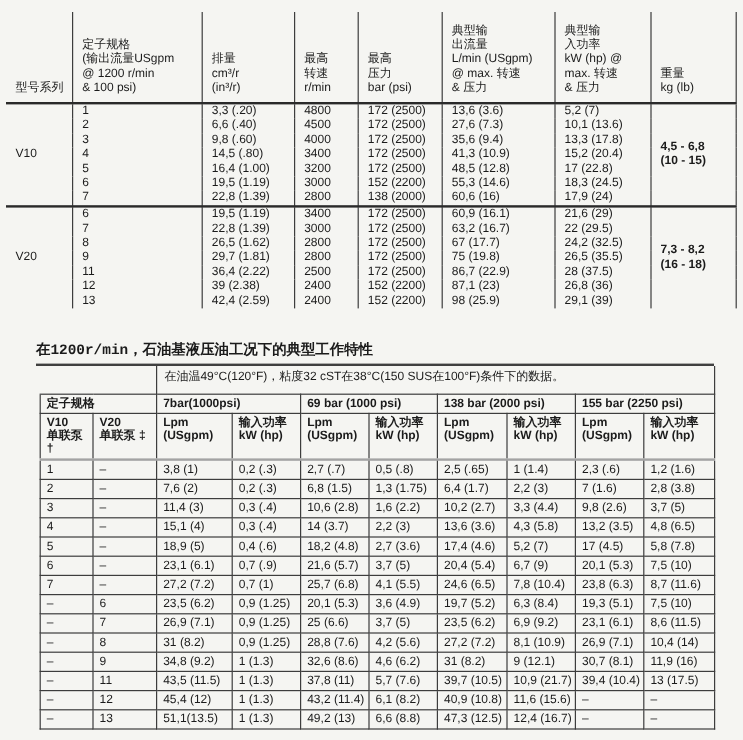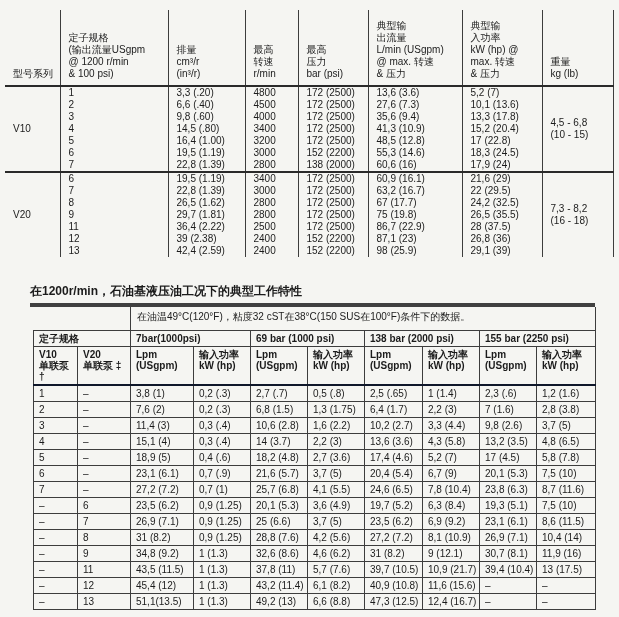--- a/index.html
+++ b/index.html
@@ -24,44 +24,45 @@
     overflow:hidden; white-space:nowrap;
   }
   .spec-table thead th {
     vertical-align:bottom; font-weight:normal;
     white-space:pre-line; line-height:12px;
     padding-bottom:5px; height:70px;
   }
   .spec-table thead { border-bottom:2px solid #2a2a2a; }
   .spec-table tbody.grp-0 { border-bottom:2px solid #2a2a2a; }
   .spec-table td.model-cell { vertical-align:middle; font-weight:normal; }
-  .spec-table td.weight-cell { vertical-align:middle; white-space:pre-line; }
+  .spec-table td.weight-cell { vertical-align:middle; white-space:pre-line;font-weight:bold; }
   .spec-table tbody td { height:12px; }
 
   
   .perf-title {
     margin:26px 0 0 30px; width:565px;
     font-size:12px; font-weight:bold;
     padding-bottom:3px;
-    border-bottom:4px solid #404040;
+    border-bottom:2px solid #404040;
+    font-family:Liberation Mono, monospace;
   }
   .perf-table {
     border-collapse:collapse; table-layout:fixed;
     width:562px; margin:0 0 0 33px;
   }
   .perf-table th, .perf-table td {
     border:1px solid #3d3d3d;
     font-size:10px; line-height:11px; text-align:left;
     padding:2px 3px 2px 5px; vertical-align:top;
     overflow:hidden; white-space:nowrap;
   }
   .perf-table th { font-weight:bold; white-space:pre-line; }
   .perf-table td.corner { border-left:none; border-top:none; }
   .perf-table td.subtitle { border-top:none; padding:4px 4px 8px 6px; white-space:nowrap; }
-  .perf-table thead { border-bottom:2px solid #0f172a; }
+  .perf-table thead { border-bottom:2px solid #a3a3a3; }
   .perf-table tbody td { height:11px; }
 </style>
 </head>
 <body>
 
 <div class="doc">
 
   <table class="spec-table" id="spec-table">
     <colgroup>
       <col style="width:55px">

